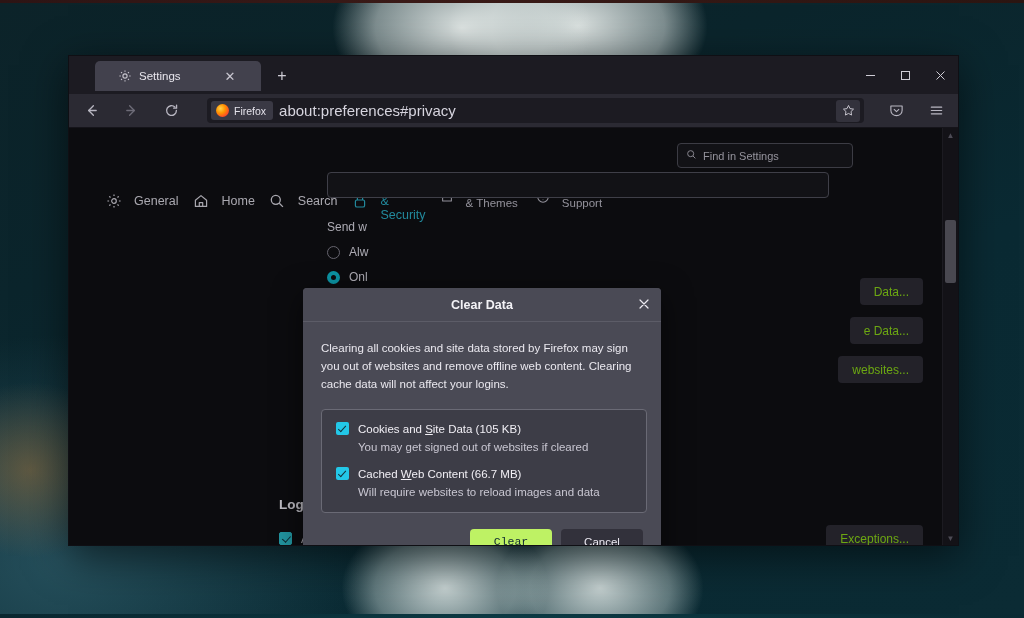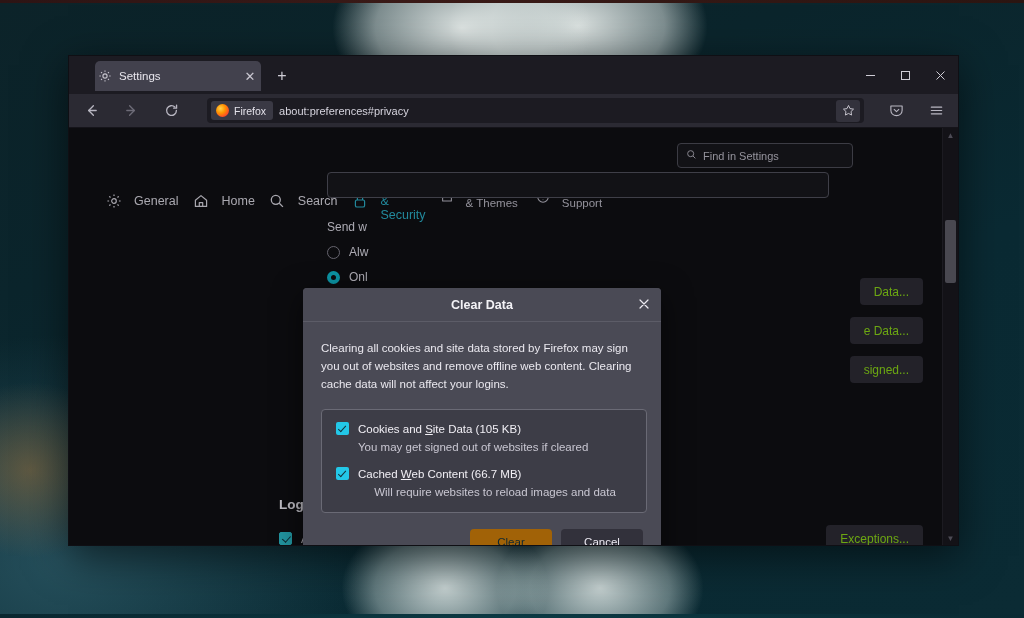--- a/index.html
+++ b/index.html
@@ -61,21 +61,21 @@
     padding-left: 26px;
   }
   .tab {
     width: 166px;
     height: 30px;
     margin-bottom: 3px;
     background: #42414d;
     border-radius: 5px 5px 0 0;
     display: flex;
     align-items: center;
-    padding: 0 3px;
+    padding: 0 23px;
     box-sizing: border-box;
     gap: 7px;
   }
   .tab-favicon { width: 14px; height: 14px; flex: none; color: #c5c3cb; }
   .tab-title {
     flex: 1;
     font-size: 11.5px;
     color: #e8e6ed;
     white-space: nowrap;
     overflow: hidden;
@@ -150,21 +150,21 @@
     border-radius: 50%;
     background: radial-gradient(circle at 35% 35%, #ffd14d 0%, #ff9500 38%, #ff4f25 70%, #c42c2c 100%);
     flex: none;
   }
   .identity-chip span {
     font-size: 10.5px;
     color: #e4e2ea;
     white-space: nowrap;
   }
   .url-text {
-    font-size: 11px;
+    font-size: 15px;
     color: #d6d4de;
     white-space: nowrap;
     flex: 1;
   }
   .urlbar-star {
     width: 24px; height: 22px;
     display: flex; align-items: center; justify-content: center;
     color: #c7c5cf;
     background: #33323c;
     border-radius: 3px;
@@ -423,21 +423,21 @@
   }
   .option-box {
     border: 1px solid #6a6a75;
     border-radius: 4px;
     background: #3d3d47;
     padding: 12px 14px 14px 14px;
   }
   .opt {
     margin-bottom: 14px;
   }
-  .opt:last-child { margin-bottom: 0; text-align: center; }
+  .opt:last-child { margin-bottom: 0; }
   .opt-head {
     display: flex;
     align-items: center;
     gap: 9px;
     font-size: 11.5px;
     color: #f1eff5;
   }
   .dcb {
     width: 13px; height: 13px;
     background: #23c8e8;
@@ -469,21 +469,21 @@
   .dbtn {
     height: 25px;
     min-width: 58px;
     border-radius: 4px;
     font-size: 11.5px;
     display: flex;
     align-items: center;
     justify-content: center;
     padding: 0 12px;
   }
-  .dbtn.primary { background: #a16207; color: #0e2832; }
+  .dbtn.primary { background: #bef264; color: #0e2832; font-family: Liberation Mono, monospace; }
   .dbtn.secondary { background: #32313b; color: #ece9f2; }
 </style>
 </head>
 <body>
 
 <div id="desktop">
   <div id="desktop-topbar"></div>
   <div id="desktop-botbar"></div>
 </div>
 
@@ -660,21 +660,21 @@
         <div class="body-line">disk sp</div>
 
         <div class="cb-row">
           <span class="cb"></span>
           <span>De</span>
         </div>
 
         <div class="side-buttons">
           <div class="pbtn">Data...</div>
           <div class="pbtn">e Data...</div>
-          <div class="pbtn">signed...</div>
+          <div class="pbtn">websites...</div>
         </div>
       </div>
 
       <div class="logins-block">
         <div class="sec-title">Logins and Passwords</div>
         <div class="logins-row">
           <div class="cb-row">
             <span class="cb on"></span>
             <span>Ask to save logins and passwords for websites</span>
           </div>

